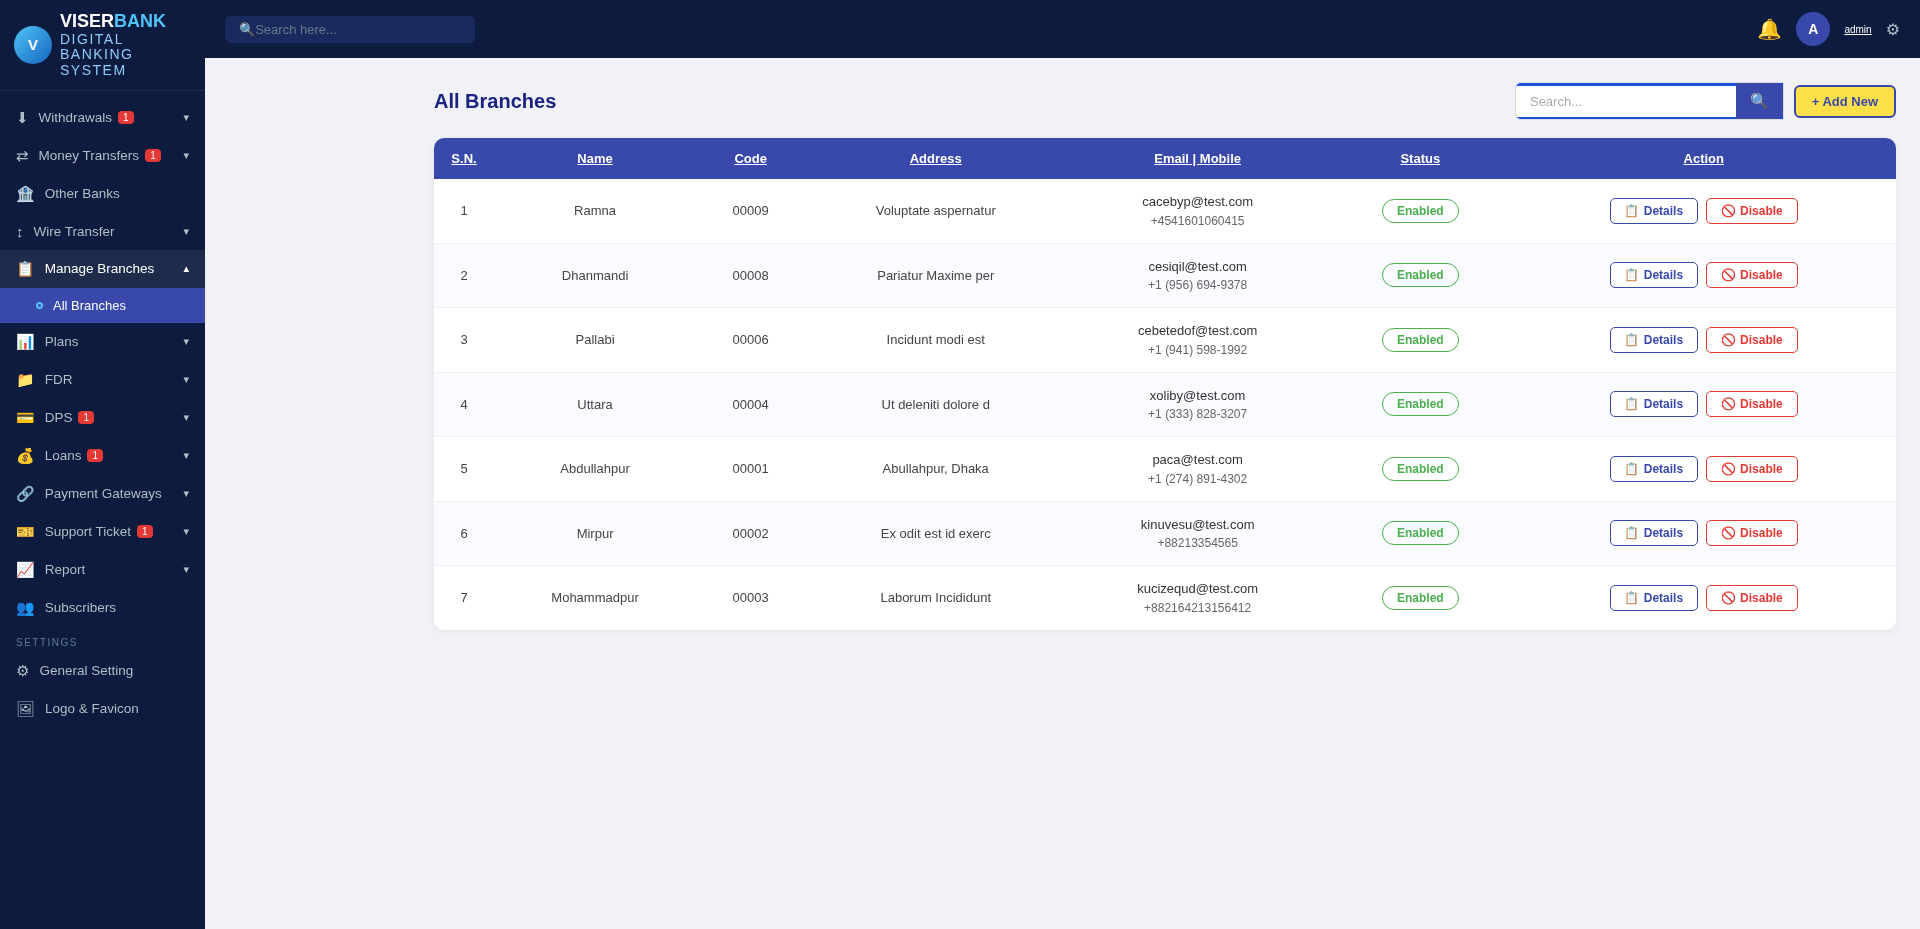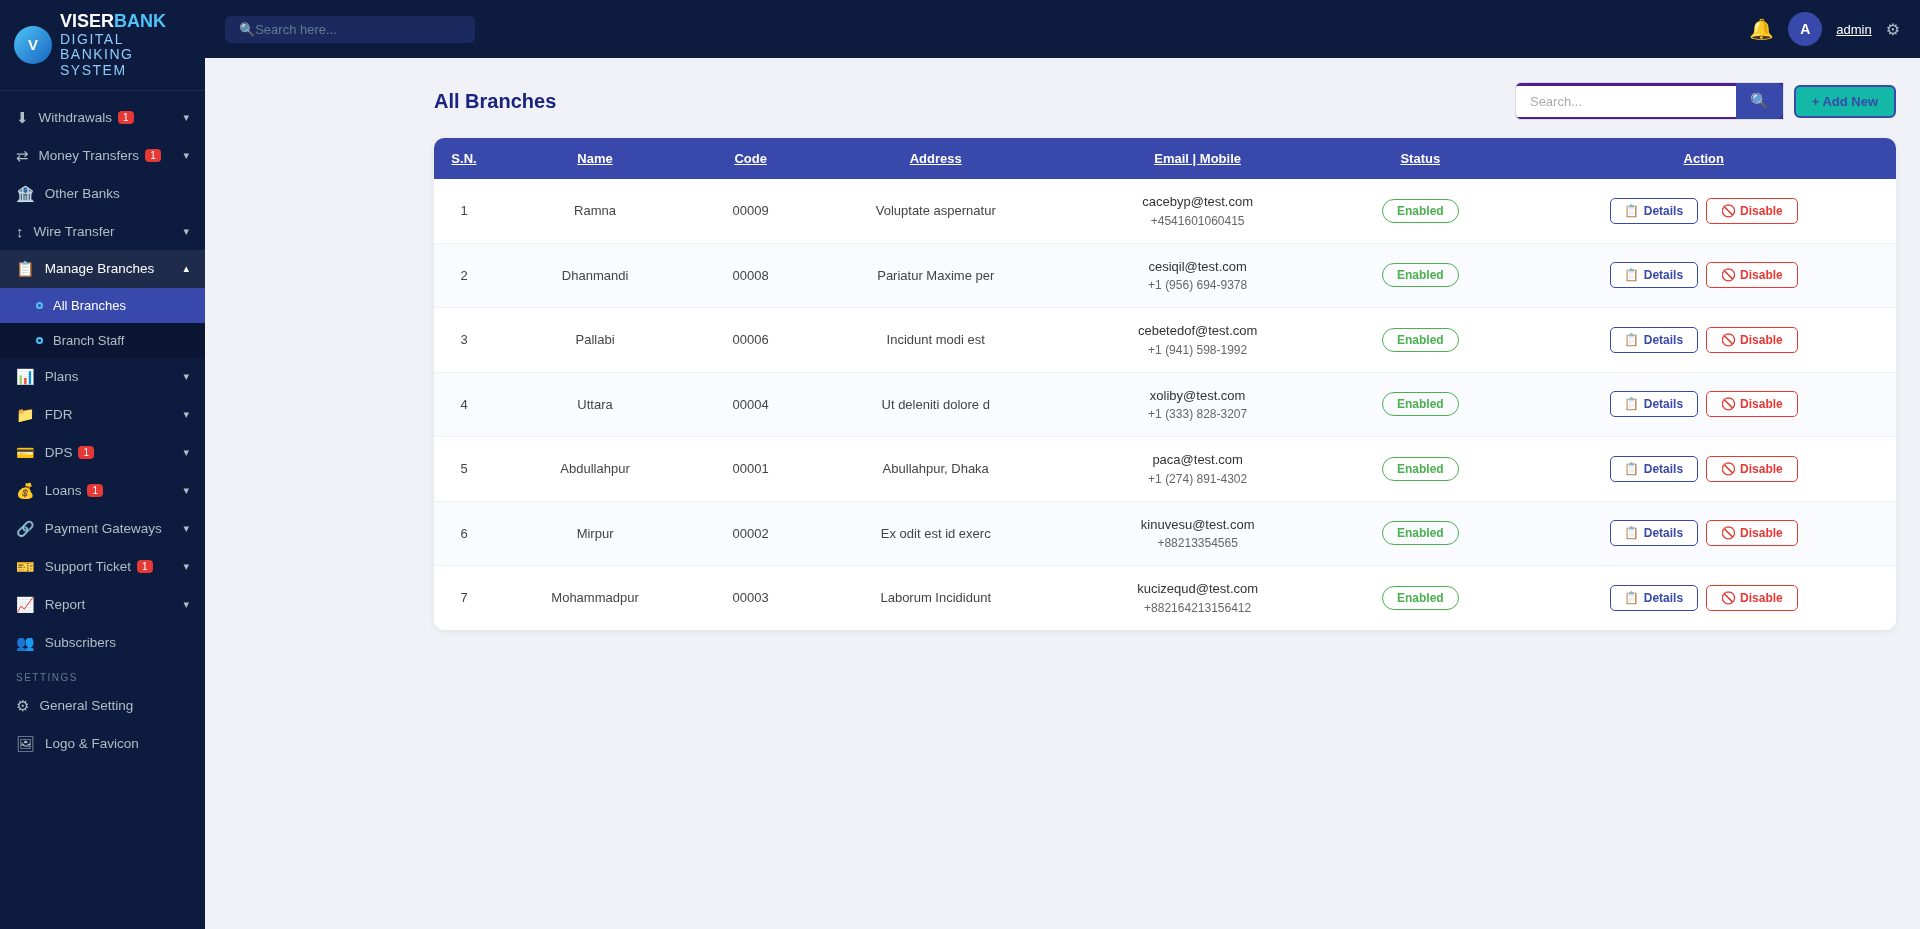--- a/index.html
+++ b/index.html
@@ -93,21 +93,21 @@
     .notif-btn {
       background: none; border: none; cursor: pointer;
       color: #b0bec5; font-size: 20px; position: relative;
     }
     .avatar {
       width: 34px; height: 34px; border-radius: 50%;
       background: #3949ab;
       display: flex; align-items: center; justify-content: center;
       color: #fff; font-size: 14px; font-weight: 600;
     }
-    .admin-label { color: #fff; font-size: 13px; text-decoration: underline; }
+    .admin-label { color: #fff; font-size: 10px; text-decoration: underline; }
     .gear-btn { background: none; border: none; cursor: pointer; color: #b0bec5; font-size: 16px; }
 
     
     .main {
       margin-left: 205px;
       margin-top: 58px;
       flex: 1;
       padding: 24px;
       overflow-y: auto;
       height: calc(929px - 0px);
@@ -118,36 +118,36 @@
     .page-header {
       display: flex; align-items: center; justify-content: space-between;
       margin-bottom: 18px;
     }
     .page-title { font-size: 20px; font-weight: 700; color: #1a237e; }
     .page-header-right { display: flex; align-items: center; gap: 10px; }
     .search-box {
       display: flex; align-items: center;
       border: 1px solid #ddd;
       border-radius: 6px 0 0 6px;
-      background: #4c1d95;
+      background: #1d4ed8;
       overflow: hidden;
     }
     .search-box input {
       border: none; outline: none;
       padding: 8px 14px; font-size: 13px;
       width: 220px; color: #555;
     }
     .search-box input::placeholder { color: #aaa; }
     .search-btn {
       background: #3949ab; border: none; cursor: pointer;
       padding: 9px 14px; color: #fff; font-size: 15px;
       border-radius: 0 6px 6px 0;
     }
     .add-new-btn {
-      background: #14b8a6; border: 2px solid #3949ab;
+      background: #fde047; border: 2px solid #3949ab;
       color: #3949ab; font-size: 13px; font-weight: 600;
       padding: 7px 16px; border-radius: 6px; cursor: pointer;
     }
 
     
     .table-card {
       background: #fff;
       border-radius: 10px;
       box-shadow: 0 2px 8px rgba(0,0,0,0.06);
       overflow: hidden;
@@ -235,24 +235,20 @@
     <div class="sidebar-item active">
       <span class="icon">📋</span>
       <span>Manage Branches</span>
       <span class="chevron">▴</span>
     </div>
 
     <div class="sidebar-submenu">
       <div class="sidebar-item active-sub">
         <span class="dot"></span>
         <span>All Branches</span>
-      </div>
-      <div class="sidebar-item">
-        <span class="dot"></span>
-        <span>Branch Staff</span>
       </div>
     </div>
 
     <div class="sidebar-item">
       <span class="icon">📊</span>
       <span>Plans</span>
       <span class="chevron">▾</span>
     </div>
 
     <div class="sidebar-item">

